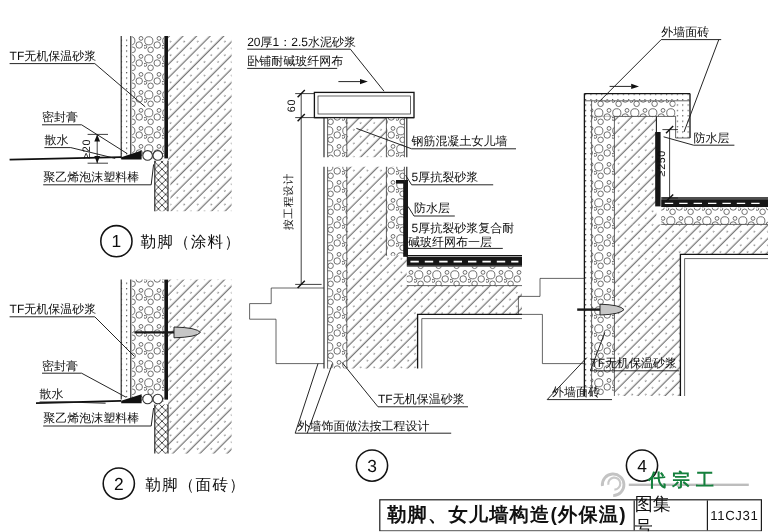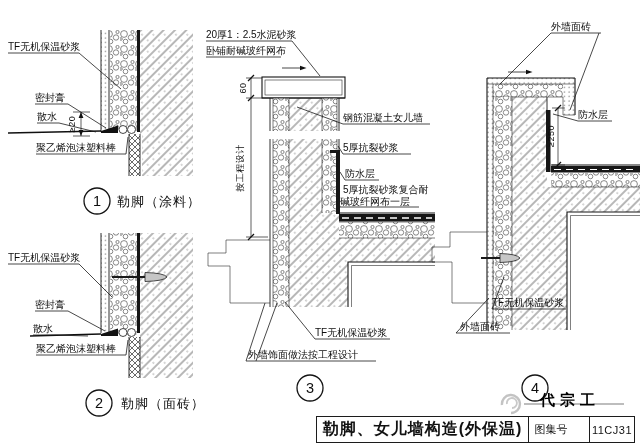--- a/index.html
+++ b/index.html
@@ -20,27 +20,27 @@
   .dark{fill:#161616;stroke:none;}
   .leaf{fill:#c6c6c6;stroke:#222;stroke-width:.8;}
   .bubble{fill:#fff;stroke:#333;stroke-width:.9;}
   .circnum{fill:#fff;stroke:#141414;stroke-width:1.3;}
   
   #titlebar{position:absolute;left:316px;top:416px;width:319px;height:27px;
     border:1.7px solid #1c1c1c;display:flex;box-sizing:border-box;background:#fff;z-index:3;}
   #titlebar .tcell{flex:1;display:flex;align-items:center;justify-content:center;
     font-size:16px;font-weight:bold;color:#111;letter-spacing:1px;white-space:nowrap;}
   #titlebar .acell{width:44px;border-left:1.4px solid #1c1c1c;display:flex;align-items:center;
-    justify-content:center;font-size:11px;color:#111;font-family:Liberation Serif, serif;}
+    justify-content:center;font-size:15px;color:#111;font-family:Liberation Serif, serif;}
   #titlebar .ncell{width:44px;border-left:1.4px solid #1c1c1c;display:flex;align-items:center;
     justify-content:center;font-size:11px;color:#111;letter-spacing:.5px;margin-left:16px;}
   
   #watermark{position:absolute;left:478px;top:390px;width:160px;height:28px;z-index:4;pointer-events:none;}
   #watermark .wline{position:absolute;left:46px;top:13px;width:100px;height:2px;background:#bdbdbd;}
-  #watermark .wtext{position:absolute;left:62px;top:1px;font-size:15px;color:#000000;
+  #watermark .wtext{position:absolute;left:62px;top:1px;font-size:15px;color:#15803d;
     letter-spacing:5px;font-weight:bold;white-space:nowrap;}
 </style>
 </head>
 <body>
 
 <div id="stage">
 
 <svg width="640" height="443" viewBox="0 0 640 443">
   <defs>
     <pattern id="hatchC" patternUnits="userSpaceOnUse" width="8" height="8" patternTransform="rotate(45)">

